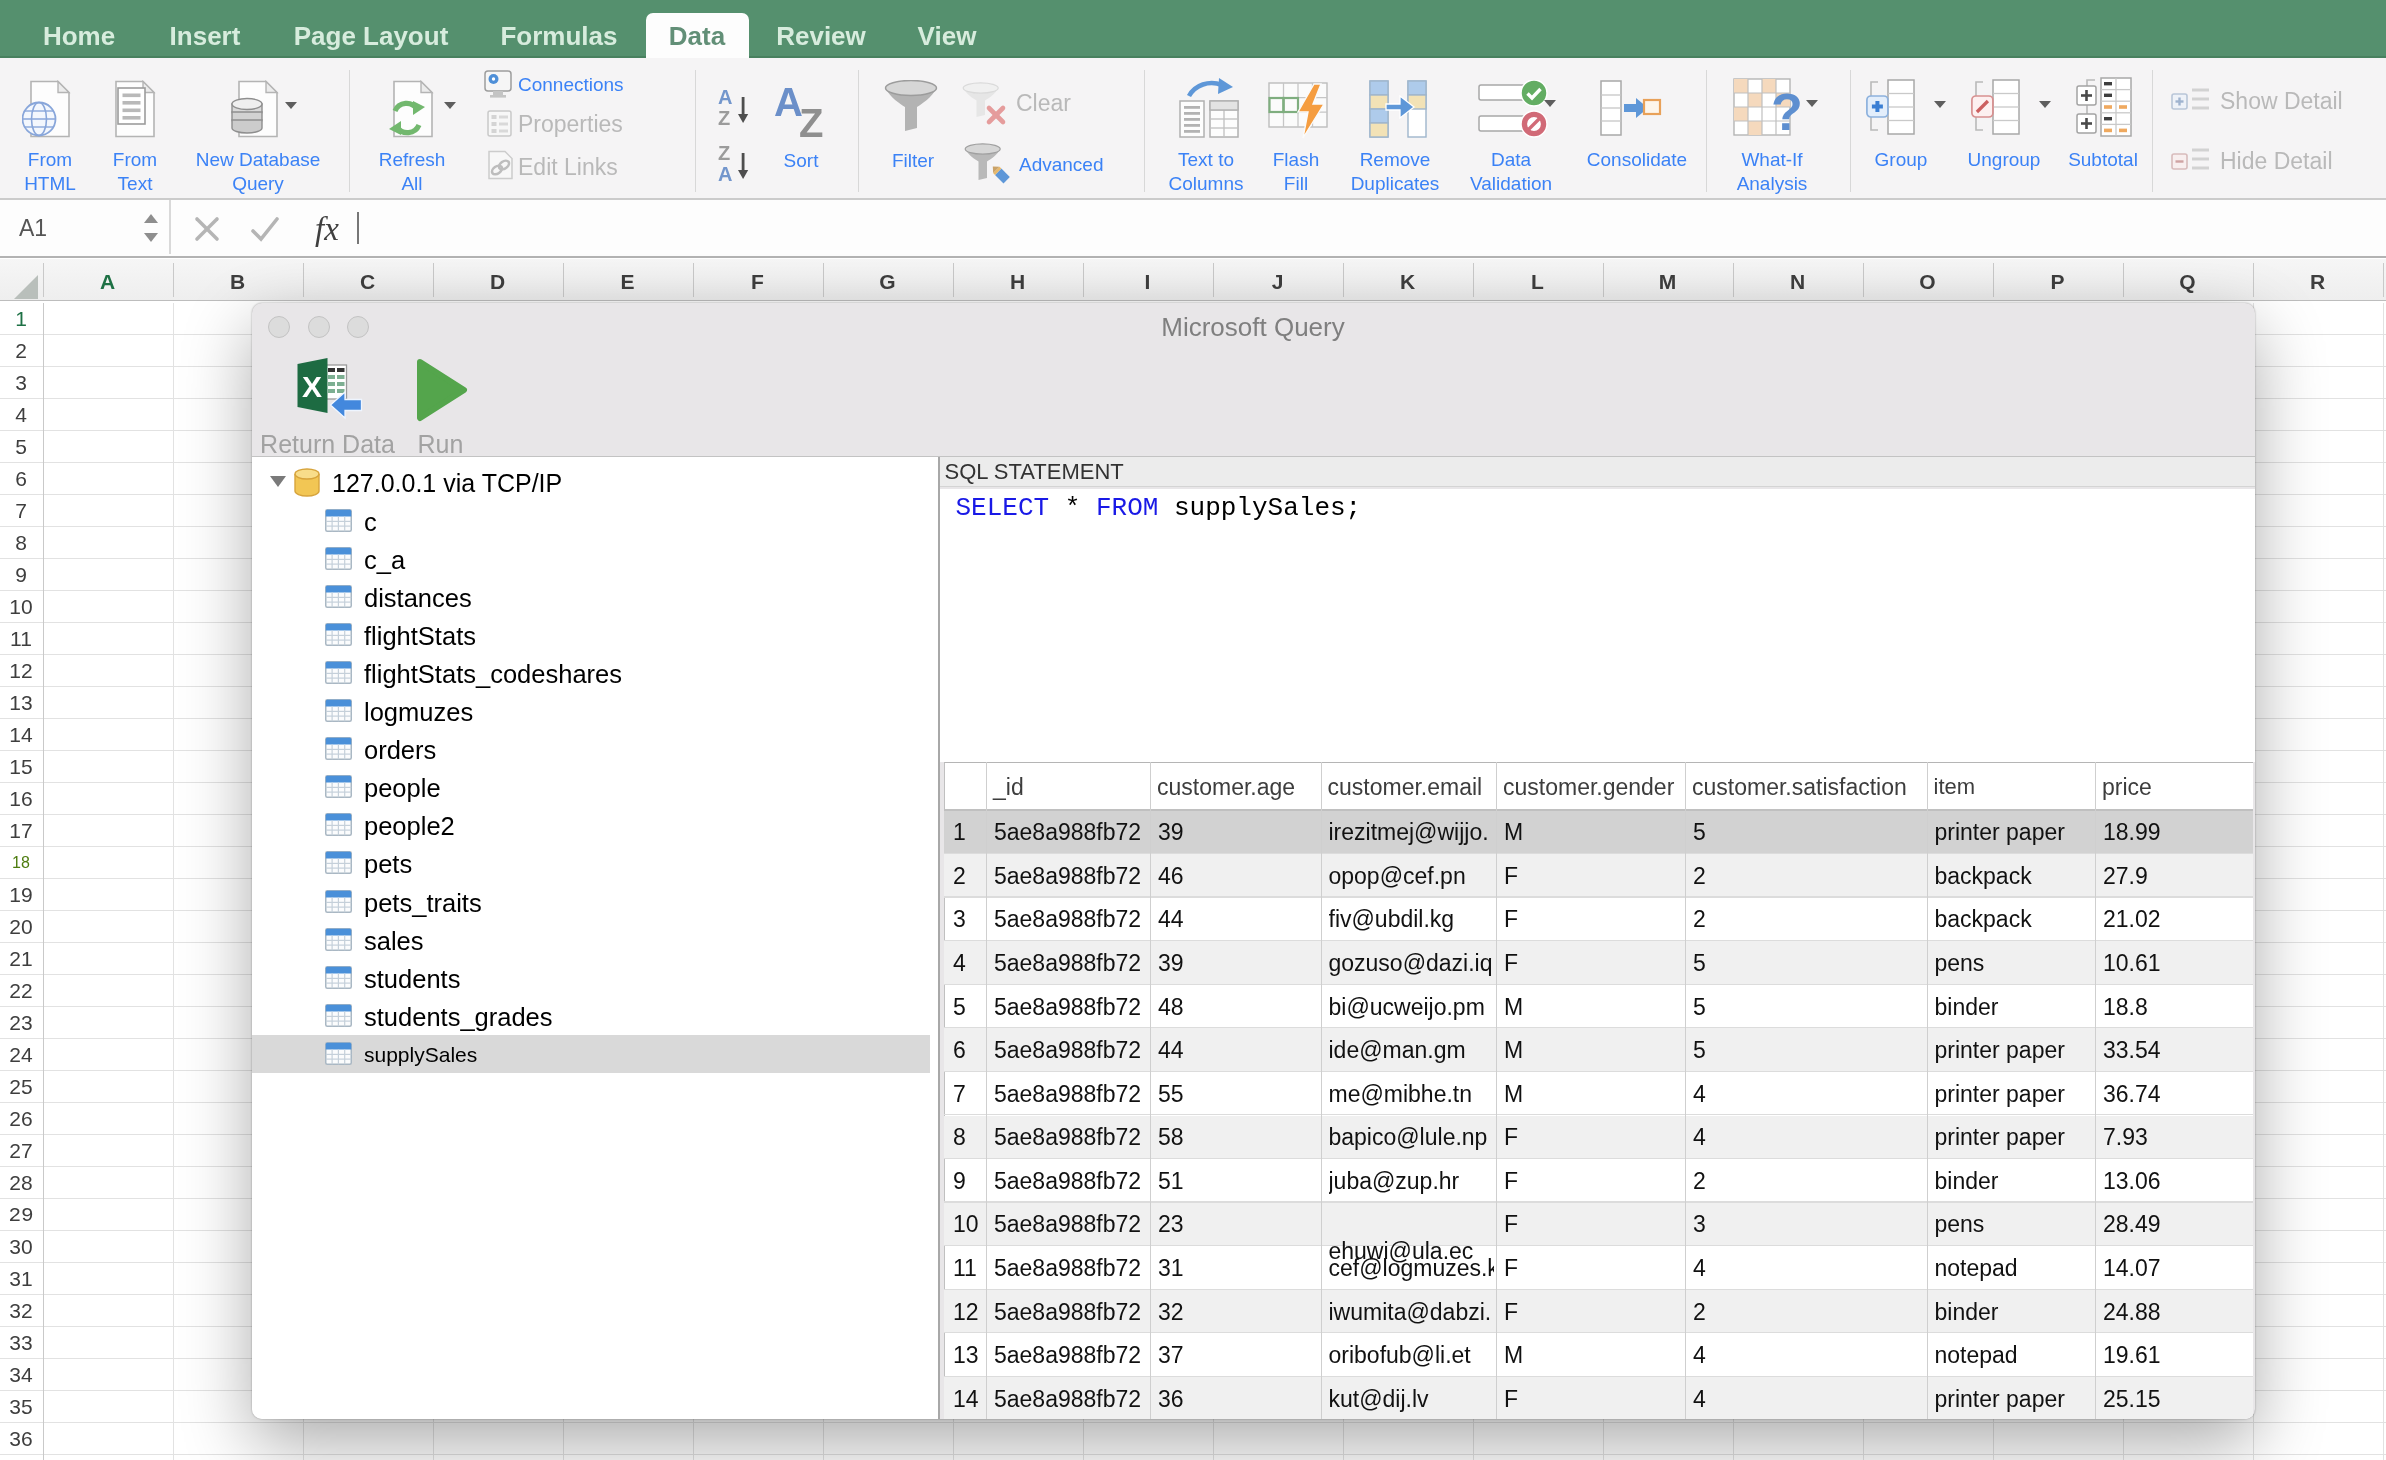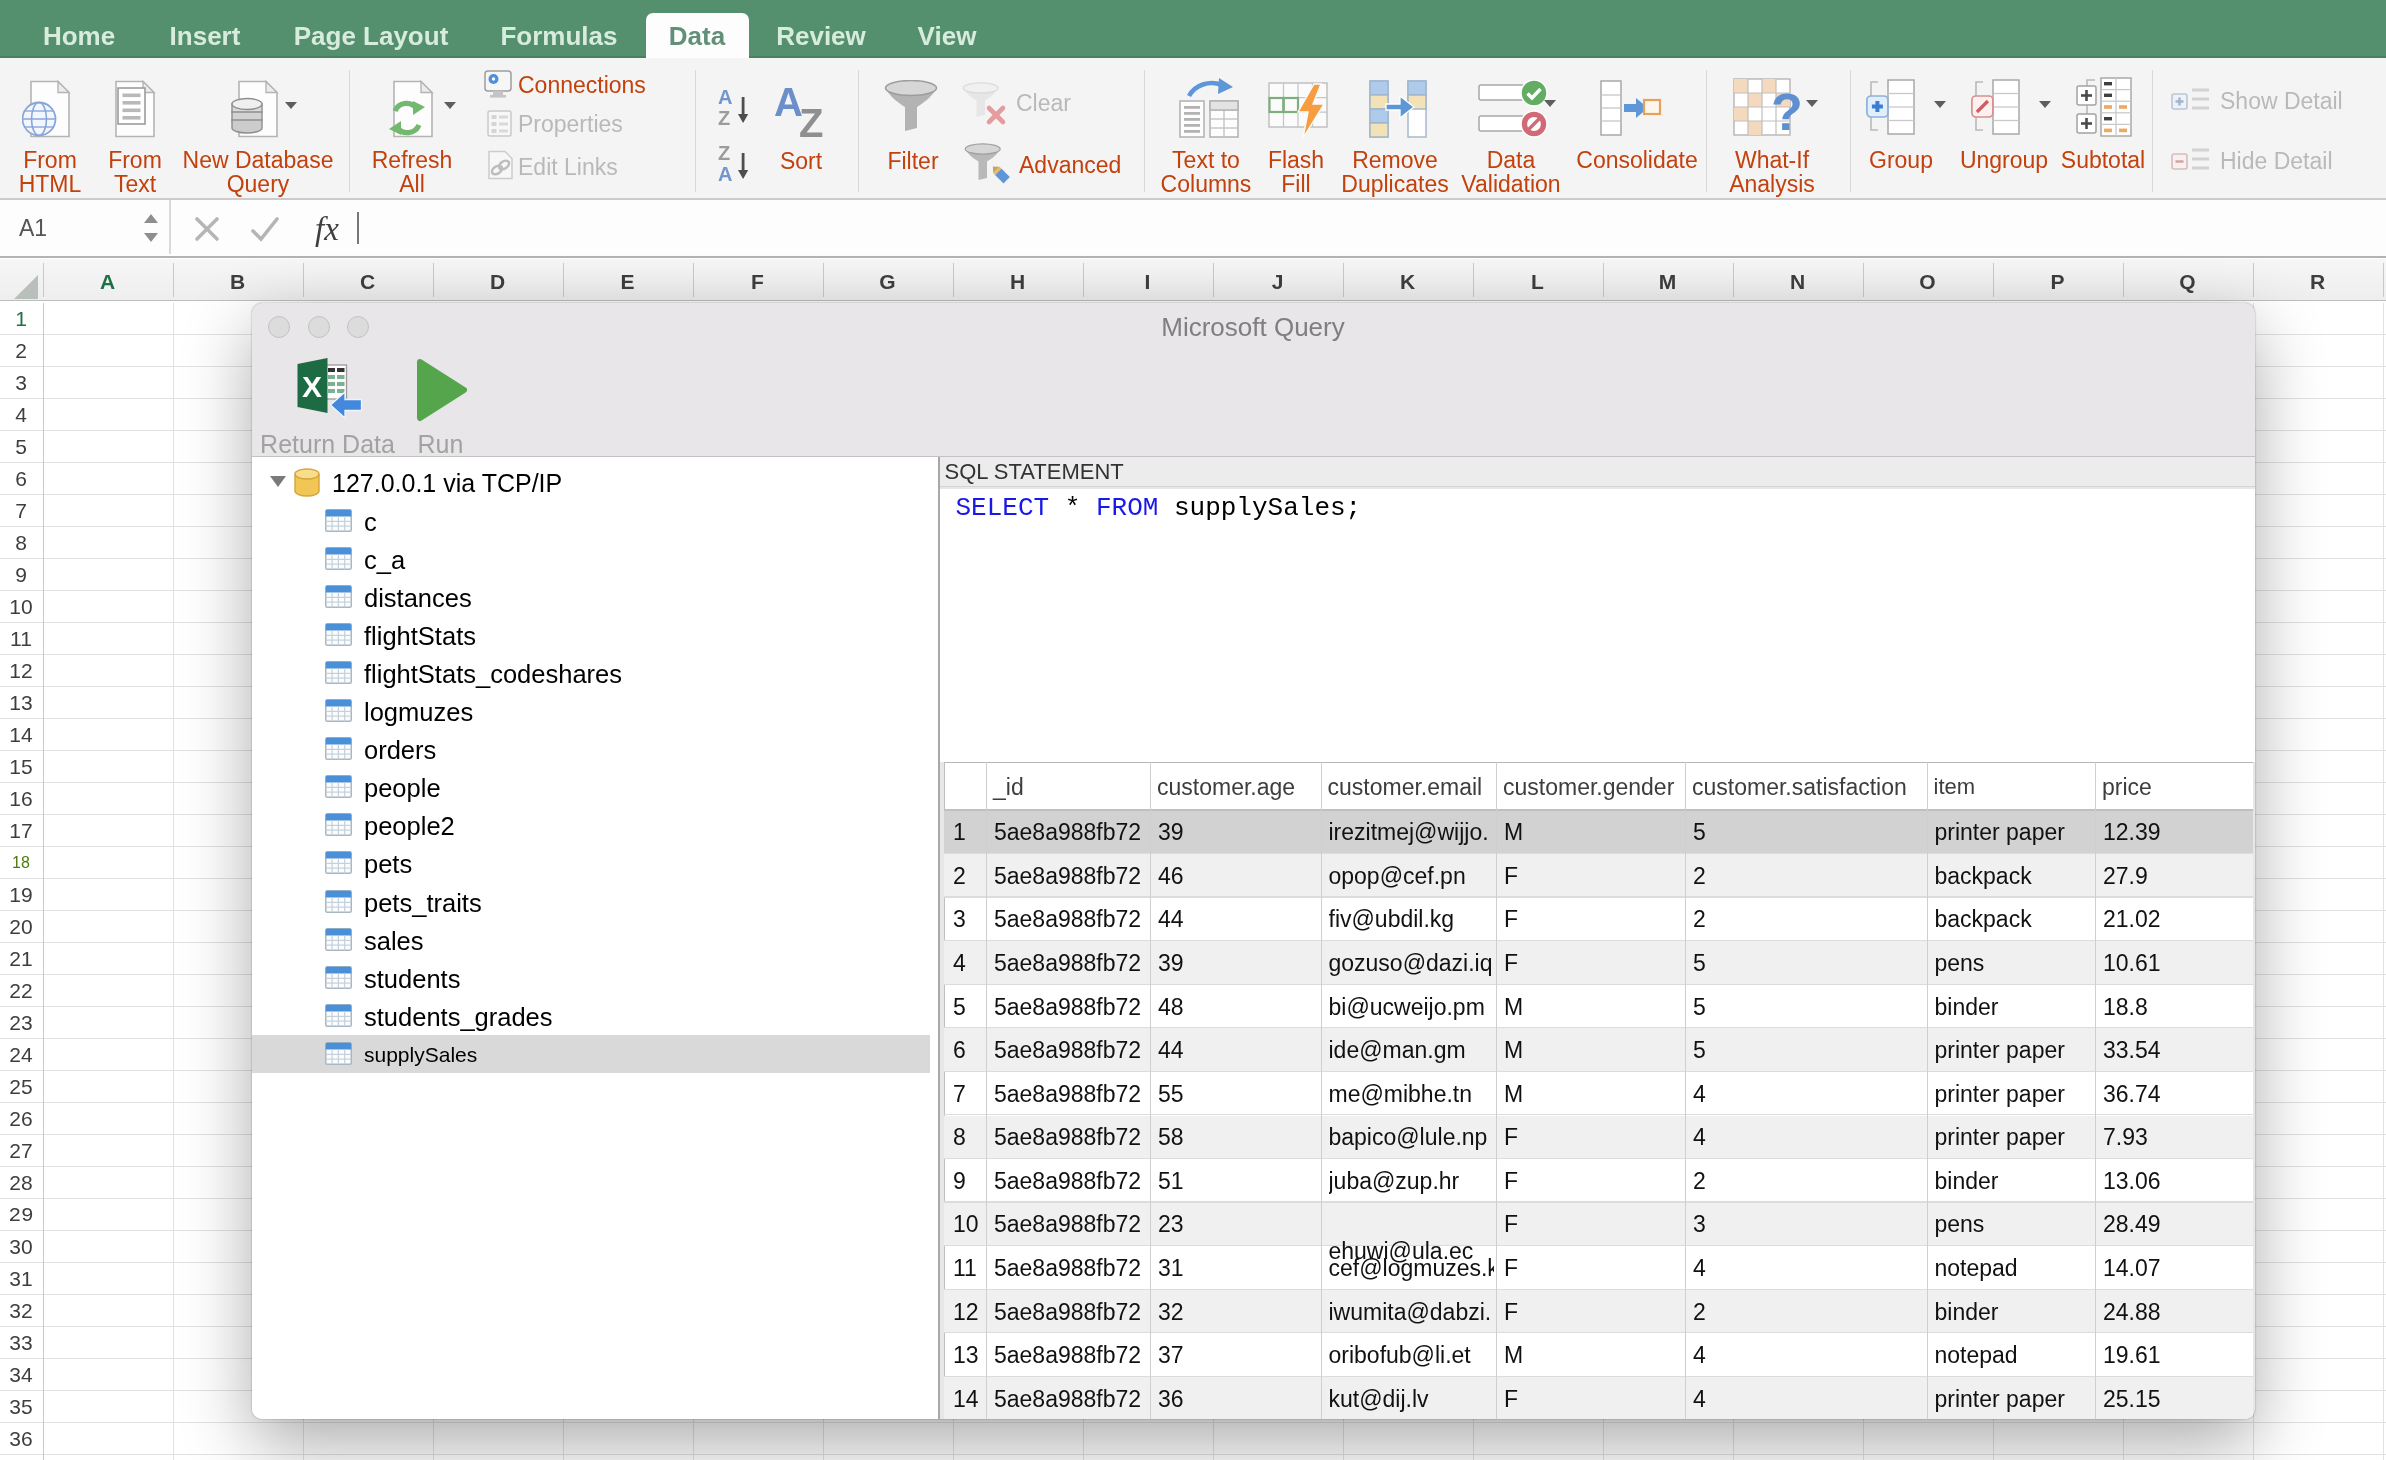--- a/index.html
+++ b/index.html
@@ -1,20 +1,20 @@
 <!DOCTYPE html>
 <html><head><meta charset="utf-8"><style>
 
 *{margin:0;padding:0;box-sizing:border-box;}
 html,body{width:2386px;height:1460px;overflow:hidden;background:#fff;
  font-family:"Liberation Sans",sans-serif;-webkit-font-smoothing:antialiased;}
 .ab{position:absolute;}
 .ctr{transform:translate(-50%,-50%);white-space:nowrap;}
 .ctv{transform:translateY(-50%);white-space:nowrap;}
-.lbl{font-size:23px;color:#c2410c;}
+.lbl{font-size:19px;color:#3b82f6;}
 .lblg{font-size:23px;color:#b9b9b9;}
 .vsep{width:1px;background:#d8d8d8;top:70px;height:122px;}
 .caret{width:0;height:0;border-left:6px solid transparent;border-right:6px solid transparent;border-top:7px solid #5e5e5e;}
 
 </style></head><body>
 <div class="ab" style="left:0;top:0;width:2386px;height:58px;background:#55906e;"></div>
 <div class="ab" style="left:0;top:56px;width:2386px;height:2px;background:#48815f;"></div>
 <div class="ab" style="left:646px;top:56px;width:103px;height:2px;background:#fdfdfd;"></div>
 <div class="ab" style="left:646px;top:13px;width:103px;height:45px;background:#fdfdfd;border-radius:7px 7px 0 0;"></div>
 <div class="ab ctr" style="left:79px;top:36px;font-size:26px;font-weight:bold;color:#d7ecdd;">Home</div>
@@ -712,21 +712,21 @@
 <div class="ab ctv" style="left:1440.5px;top:484.0px;font-size:23px;color:#3d3d3d;">customer.satisfaction</div>
 <div class="ab ctv" style="left:1682.0px;top:484.0px;font-size:22px;color:#3d3d3d;">item</div>
 <div class="ab ctv" style="left:1850.5px;top:484.0px;font-size:23px;color:#3d3d3d;">price</div>
 <div class="ab ctv" style="left:701.5px;top:529.3px;font-size:23px;color:#111;">1</div>
 <div class="ab ctv" style="left:742.5px;top:529.3px;font-size:23px;color:#111;width:154.0px;overflow:hidden;">5ae8a988fb72</div>
 <div class="ab ctv" style="left:906.5px;top:529.3px;font-size:23px;color:#111;width:160.5px;overflow:hidden;">39</div>
 <div class="ab ctv" style="left:1077.0px;top:529.3px;font-size:23px;color:#111;width:165.5px;overflow:hidden;">irezitmej@wijjo.</div>
 <div class="ab ctv" style="left:1252.5px;top:529.3px;font-size:23px;color:#111;width:179.0px;overflow:hidden;">M</div>
 <div class="ab ctv" style="left:1441.5px;top:529.3px;font-size:23px;color:#111;width:231.5px;overflow:hidden;">5</div>
 <div class="ab ctv" style="left:1683.0px;top:529.3px;font-size:23px;color:#111;width:158.5px;overflow:hidden;">printer paper</div>
-<div class="ab ctv" style="left:1851.5px;top:529.3px;font-size:23px;color:#111;width:147.5px;overflow:hidden;">12.39</div>
+<div class="ab ctv" style="left:1851.5px;top:529.3px;font-size:23px;color:#111;width:147.5px;overflow:hidden;">18.99</div>
 <div class="ab ctv" style="left:701.5px;top:572.9px;font-size:23px;color:#111;">2</div>
 <div class="ab ctv" style="left:742.5px;top:572.9px;font-size:23px;color:#111;width:154.0px;overflow:hidden;">5ae8a988fb72</div>
 <div class="ab ctv" style="left:906.5px;top:572.9px;font-size:23px;color:#111;width:160.5px;overflow:hidden;">46</div>
 <div class="ab ctv" style="left:1077.0px;top:572.9px;font-size:23px;color:#111;width:165.5px;overflow:hidden;">opop@cef.pn</div>
 <div class="ab ctv" style="left:1252.5px;top:572.9px;font-size:23px;color:#111;width:179.0px;overflow:hidden;">F</div>
 <div class="ab ctv" style="left:1441.5px;top:572.9px;font-size:23px;color:#111;width:231.5px;overflow:hidden;">2</div>
 <div class="ab ctv" style="left:1683.0px;top:572.9px;font-size:23px;color:#111;width:158.5px;overflow:hidden;">backpack</div>
 <div class="ab ctv" style="left:1851.5px;top:572.9px;font-size:23px;color:#111;width:147.5px;overflow:hidden;">27.9</div>
 <div class="ab ctv" style="left:701.5px;top:616.4px;font-size:23px;color:#111;">3</div>
 <div class="ab ctv" style="left:742.5px;top:616.4px;font-size:23px;color:#111;width:154.0px;overflow:hidden;">5ae8a988fb72</div>

